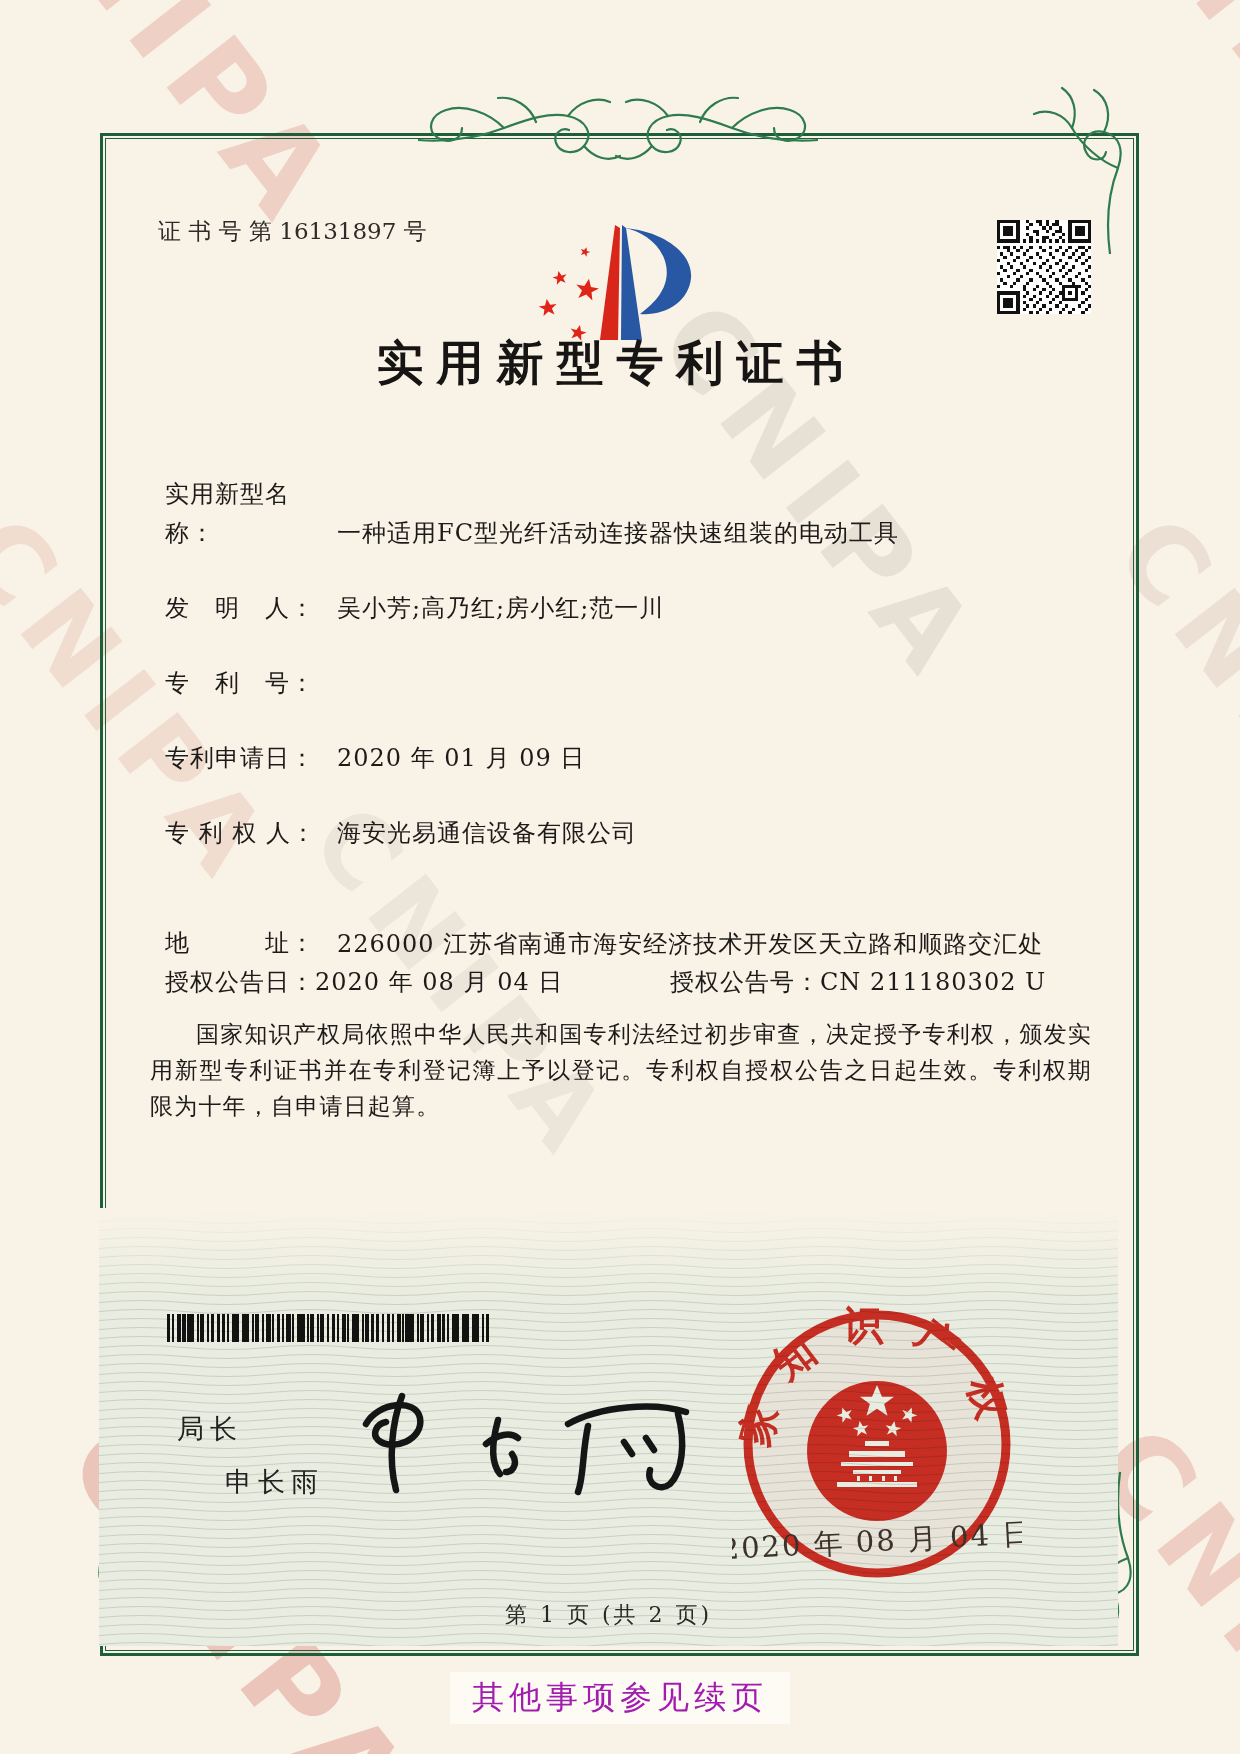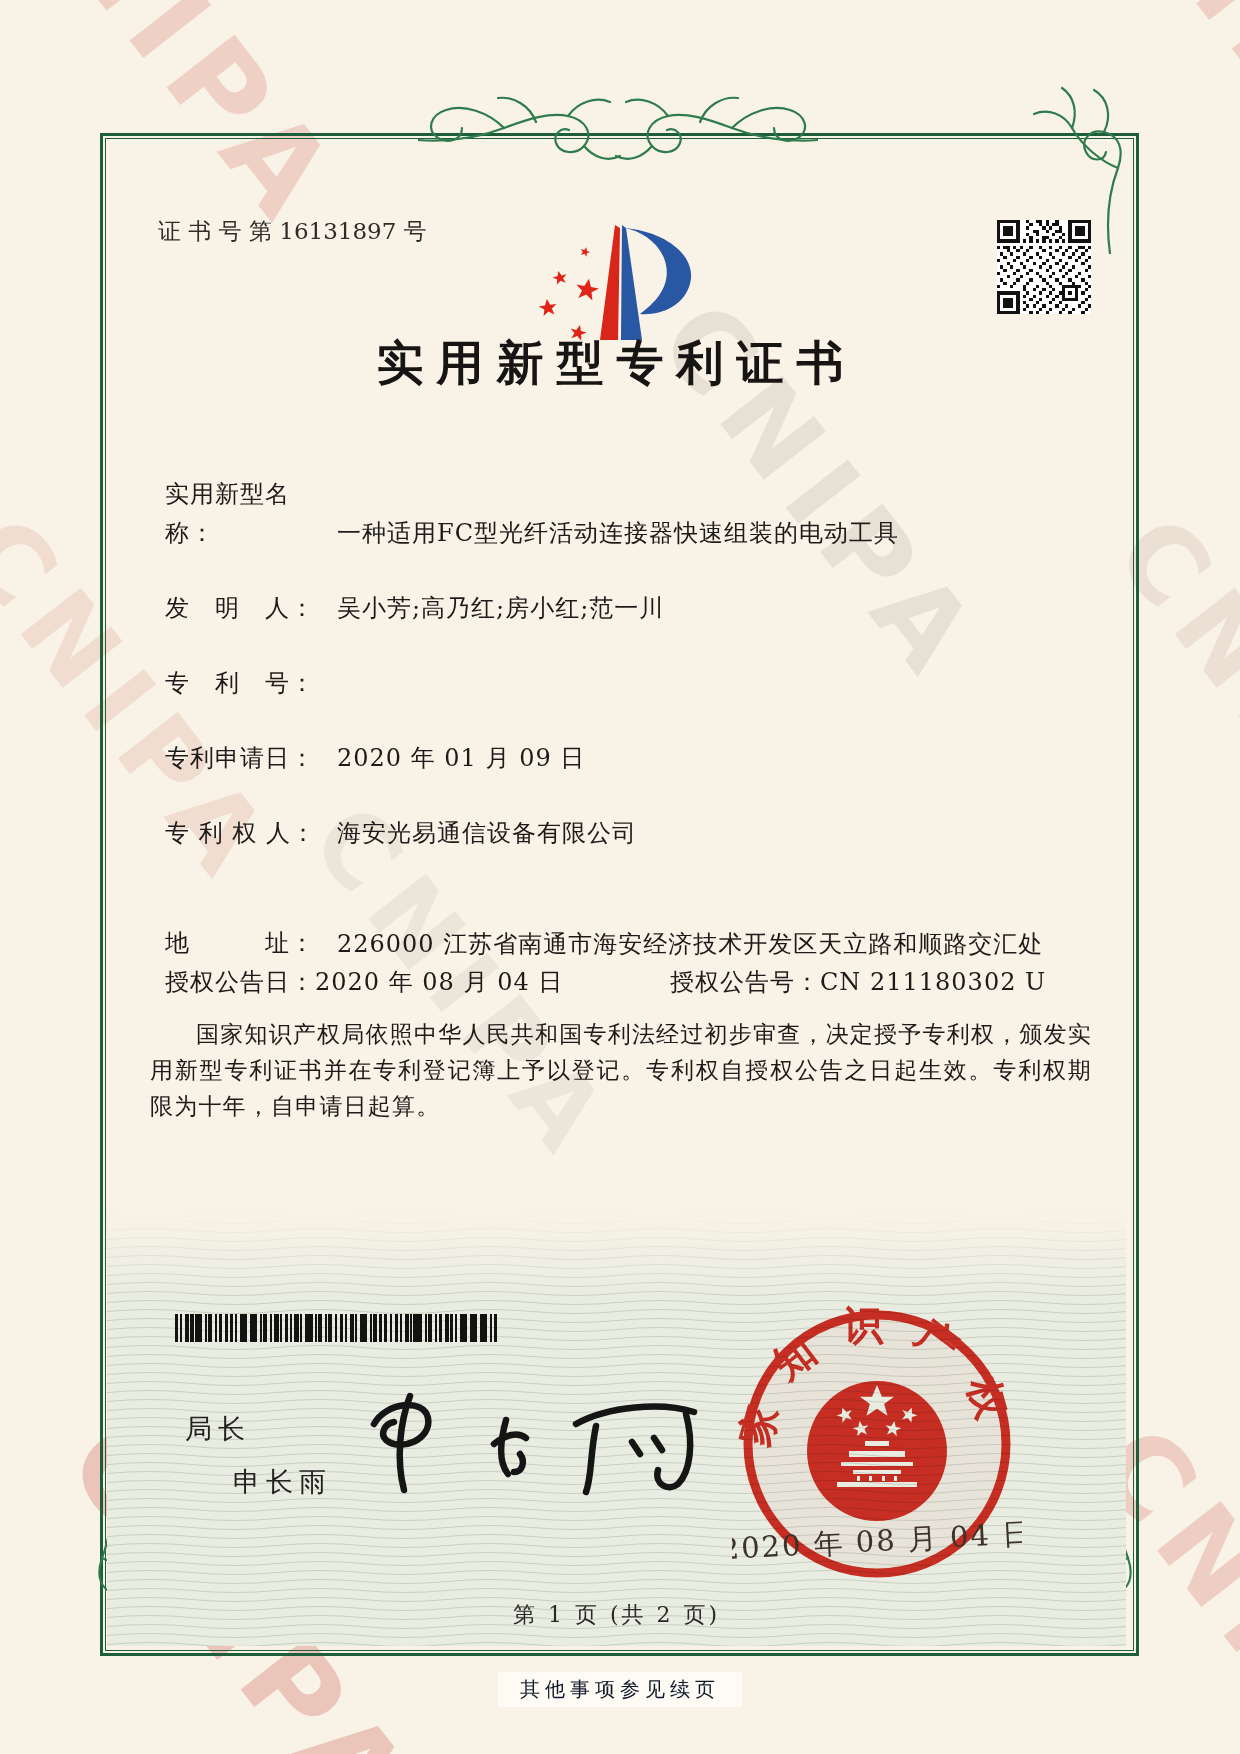--- a/index.html
+++ b/index.html
@@ -44,40 +44,40 @@
   .field-value{flex:1;}
   .grant-row{display:flex;line-height:39px;height:39px;margin-top:0;}
   .grant-g1{width:457px;flex:none;display:flex;}
   .grant-g2{display:flex;margin-left:48px;}
   .grant-row .lbl{flex:none;}
   
   .paras{position:absolute;left:150px;top:1016px;width:942px;font-size:23px;
          line-height:36px;letter-spacing:1.2px;text-align:justify;color:#1d1b19;}
   .paras p{margin:0;text-indent:2em;}
   
-  .guilloche{position:absolute;left:107px;top:1208px;width:1019px;height:438px;}
+  .guilloche{position:absolute;left:99px;top:1208px;width:1019px;height:438px;}
   .waves{position:absolute;left:0;top:0;width:100%;height:100%;}
   .fade{position:absolute;left:0;top:0;width:100%;height:90px;
         background:linear-gradient(#f9f3e7,rgba(249,243,231,0));}
   .barcode{position:absolute;left:68px;top:106px;width:322px;height:28px;
     background-image:
       repeating-linear-gradient(90deg,#141210 0 2px,rgba(0,0,0,0) 2px 5px),
       repeating-linear-gradient(90deg,#141210 0 3px,rgba(0,0,0,0) 3px 11px),
       repeating-linear-gradient(90deg,#141210 0 2px,rgba(0,0,0,0) 2px 17px);}
   .director-title{position:absolute;left:78px;top:203px;font-size:27px;letter-spacing:6px;
         font-family:"DejaVu Sans","Liberation Sans",sans-serif;color:#23211f;}
   .director-name{position:absolute;left:78px;top:256px;font-size:27px;letter-spacing:6px;
         font-family:"DejaVu Sans","Liberation Sans",sans-serif;color:#23211f;margin-left:48px;}
   .sig{position:absolute;left:233px;top:172px;}
   .page-no{position:absolute;left:0;top:392px;width:100%;text-align:center;
         font-size:22px;letter-spacing:3px;color:#2a2826;}
   .seal{position:absolute;left:732px;top:1299px;mix-blend-mode:multiply;opacity:.95;}
   .note{position:absolute;left:0;top:1672px;width:100%;text-align:center;}
   .note span{display:inline-block;background:rgba(255,253,248,0.7);padding:4px 22px;
-        font-size:20px;letter-spacing:5px;color:#0f172a;}
+        font-size:32px;letter-spacing:5px;color:#a21caf;}
 </style>
 </head>
 <body>
 
 <div class="page">
 
   <svg width="0" height="0" style="position:absolute">
     <defs>
       <path id="st" d="M0,-10 L2.9,-3.1 10,-3.1 4.2,1.2 6.2,8.1 0,3.9 -6.2,8.1 -4.2,1.2 -10,-3.1 -2.9,-3.1 Z"></path>
       <g id="flourish" fill="none" stroke="#2e7b4d" stroke-width="2.2" stroke-linecap="round">

